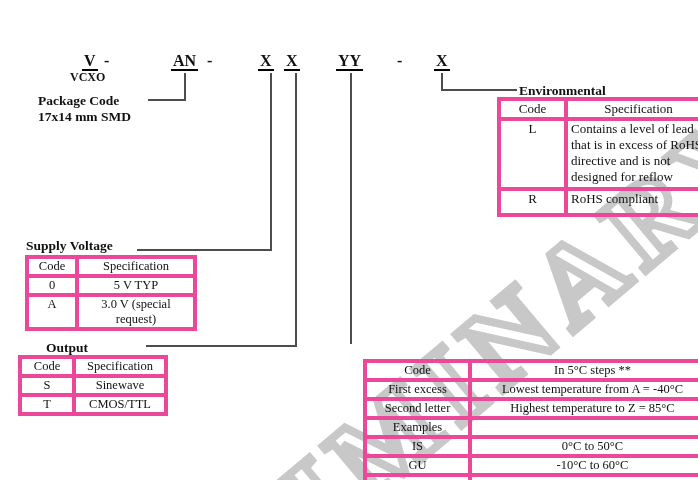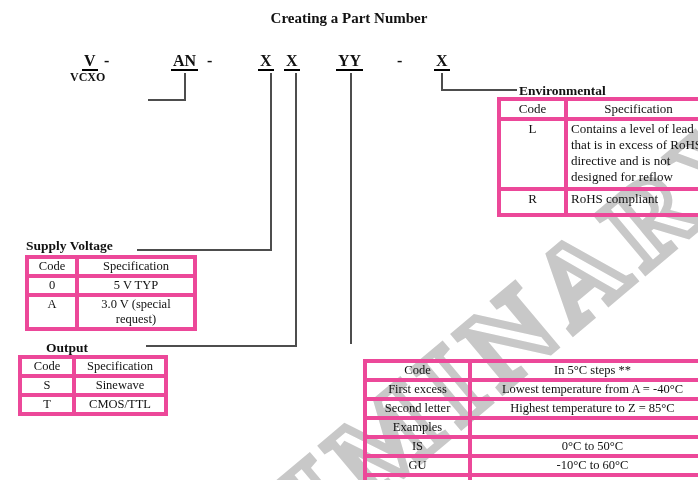--- a/index.html
+++ b/index.html
@@ -33,21 +33,20 @@
   table.doc td.top{vertical-align:top;}
   #env-table td{font-size:13px;}
 </style>
 </head>
 <body>
 
 <div id="page">
 
   <div id="watermark">PRELIMINARY</div>
 
-  <div id="title" class="layer">Creating a Part Number</div>
 
   <span class="pn" style="left:82px"><span class="u">V</span></span>
   <span class="pn" style="left:104px">-</span>
   <span class="pn" style="left:171px"><span class="u">AN</span></span>
   <span class="pn" style="left:207px">-</span>
   <span class="pn" style="left:258px"><span class="u">X</span></span>
   <span class="pn" style="left:284px"><span class="u">X</span></span>
   <span class="pn" style="left:336px"><span class="u">YY</span></span>
   <span class="pn" style="left:397px">-</span>
   <span class="pn" style="left:434px"><span class="u">X</span></span>
@@ -60,20 +59,22 @@
   <div class="hline" style="left:137px;top:249px;width:135px"></div>
 
   <div class="vline" style="left:295px;top:73px;height:274px"></div>
   <div class="hline" style="left:146px;top:345px;width:151px"></div>
 
   <div class="vline" style="left:350px;top:73px;height:271px"></div>
 
   <div class="vline" style="left:441px;top:73px;height:17px"></div>
   <div class="hline" style="left:441px;top:89px;width:76px"></div>
 
+  <div class="sec-label" style="left:38px;top:93px">Package Code
+17x14 mm SMD</div>
 
   <div class="sec-label" style="left:26px;top:238px">Supply Voltage</div>
   <table class="doc" id="sv-table" style="left:25px;top:255px;width:148px">
     <tbody>
         <tr style="height:14px">
       <td style="width:40px">Code</td>
       <td style="width:108px">Specification</td>
     </tr>
     <tr style="height:14px">
       <td>0</td>

